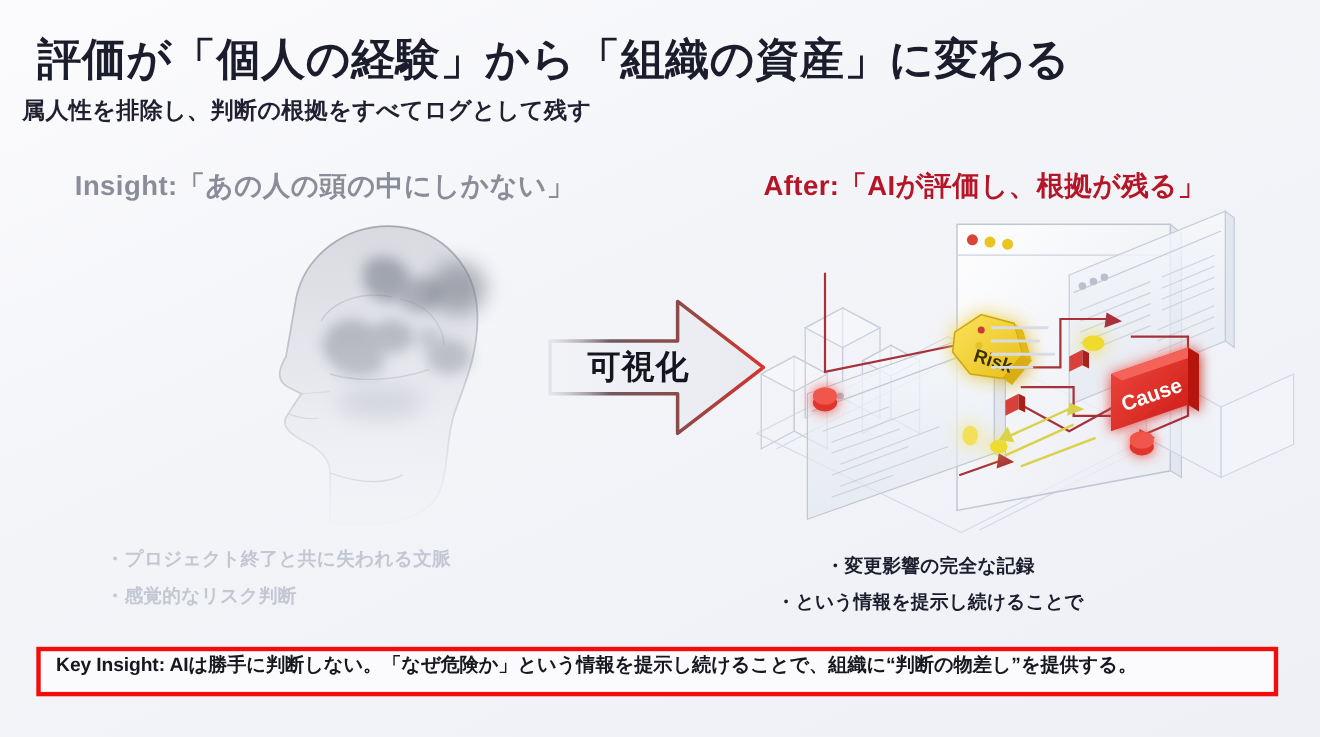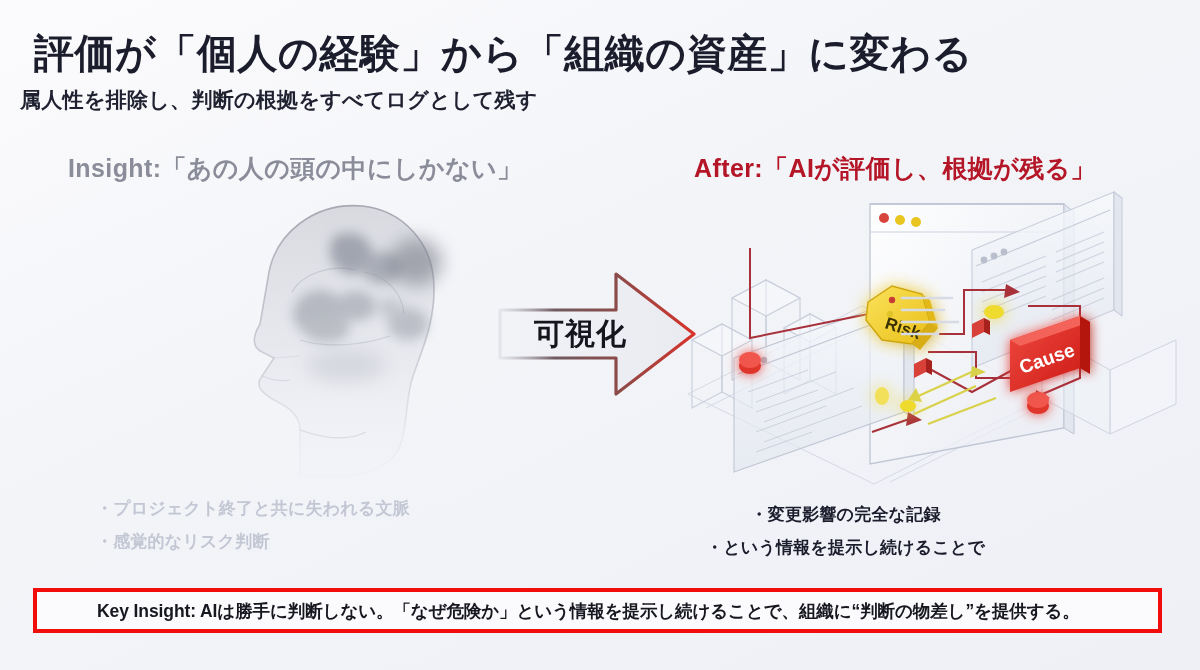--- a/index.html
+++ b/index.html
@@ -54,21 +54,21 @@
   .bullets-left .b { color: #c3c7d4; }
   .bullets-right { left: 706px; top: 498px; }
   .bullets-right .b { color: #1b1c2c; text-align: center; }
 
   
   .key-box {
     position: absolute; left: 33px; top: 588px;
     width: 1129px; height: 45px;
     border: 4px solid #f20d0d;
     background: #fbfbfd;
-    display: flex; align-items: center; padding-left: 46px;
+    display: flex; 
   }
   .key-text {
     padding-left: 14px;
     font-size: 17.5px; font-weight: 700; letter-spacing: -.1px;
     color: #16171f;
     white-space: nowrap;
   }
 
   
   .arrow-wrap {

